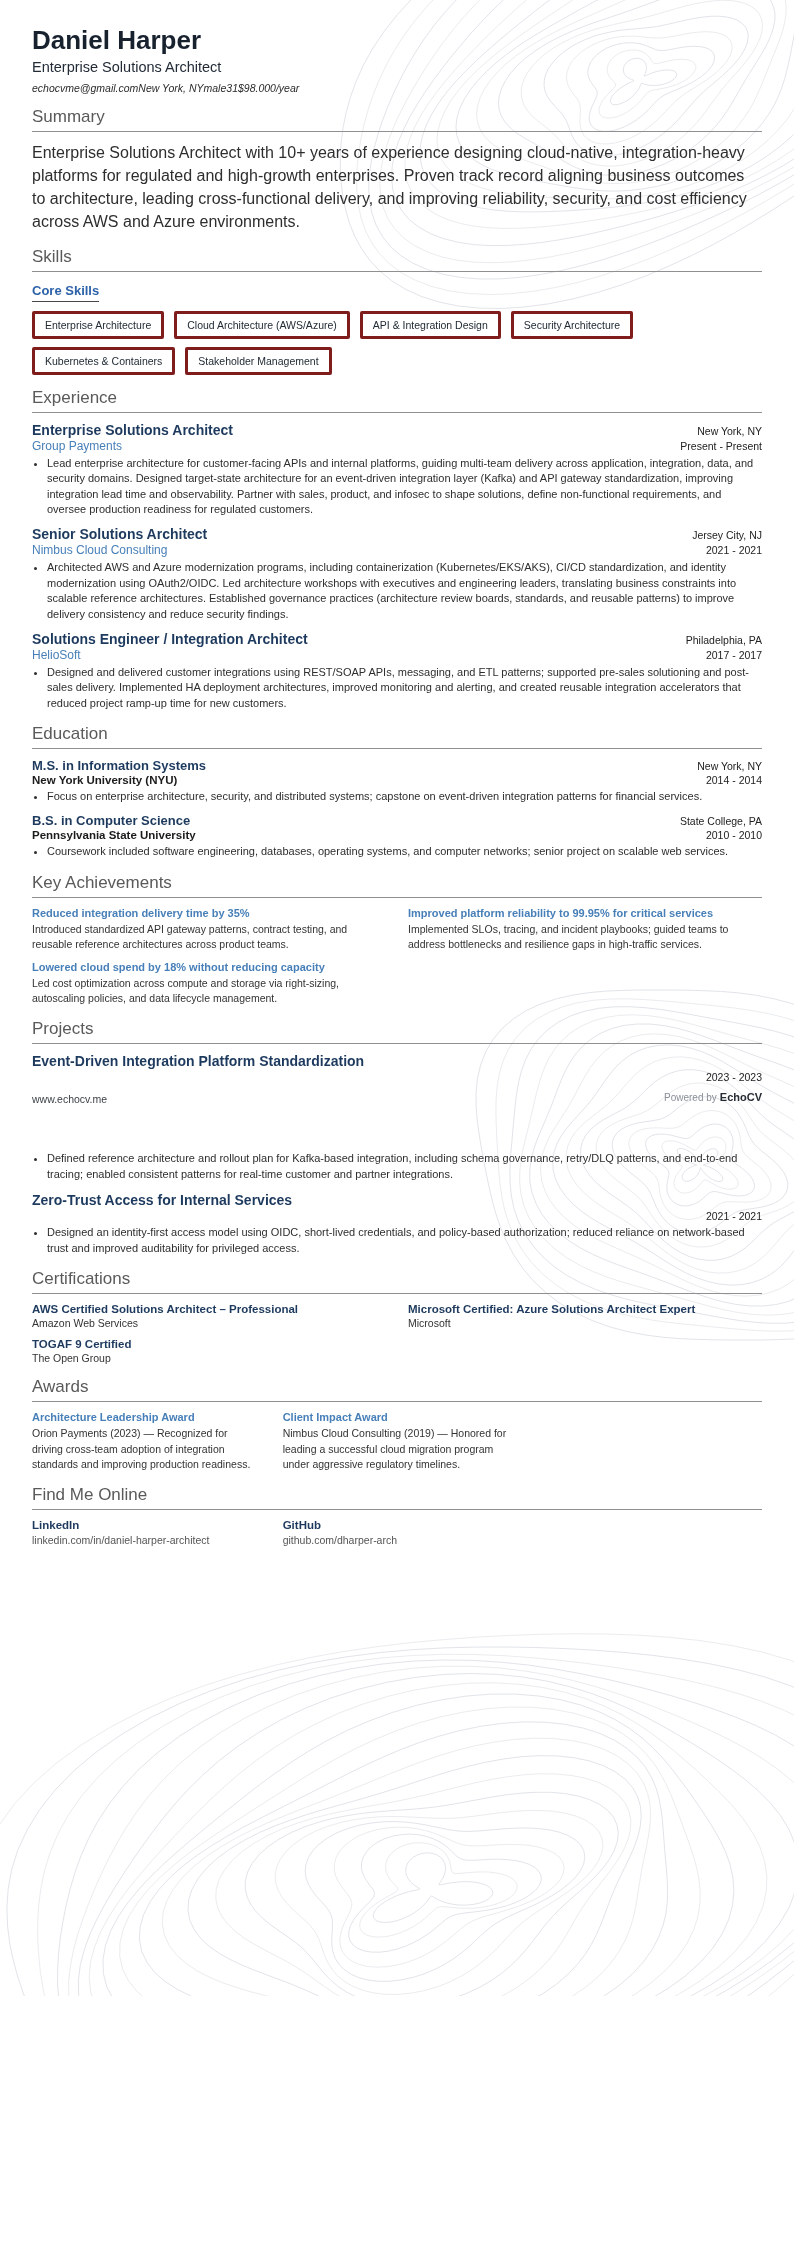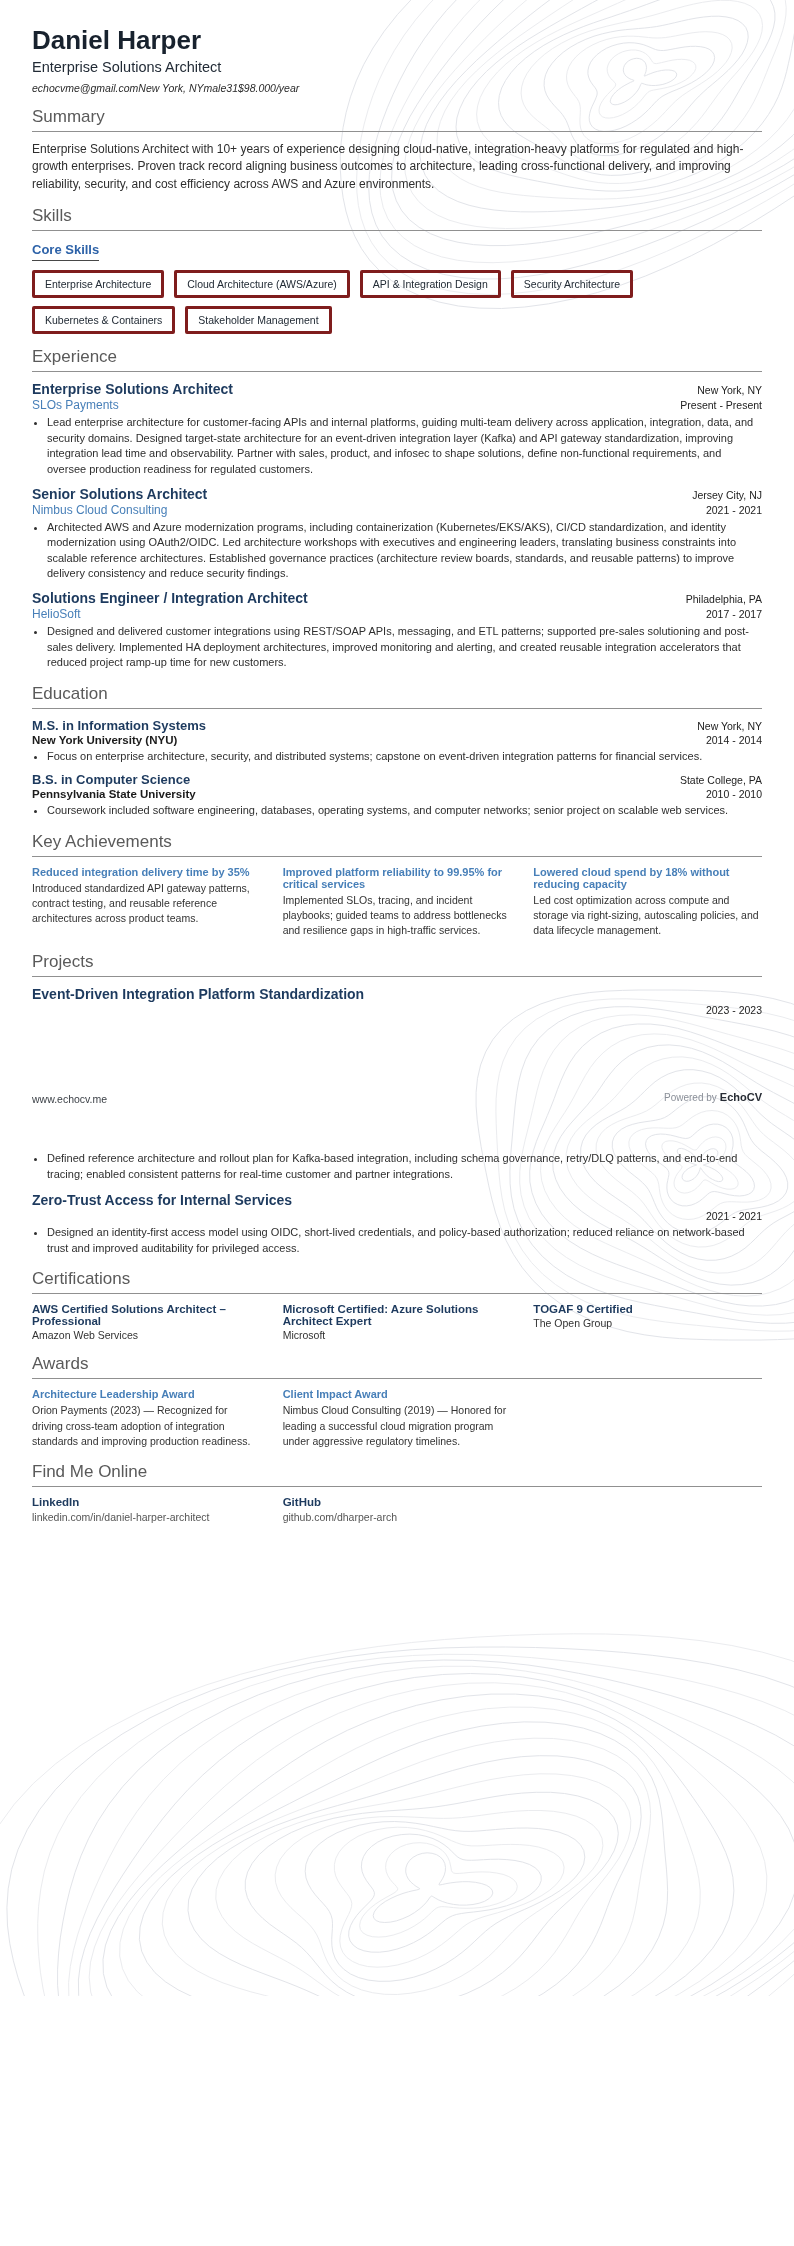--- a/index.html
+++ b/index.html
@@ -14,40 +14,40 @@
   
   .name { font-size: 26px; font-weight: bold; color: #18222e; line-height: 1.15; }
   .person-title { font-size: 14.5px; color: #222b36; margin-top: 3px; }
   .contact { display: flex; font-size: 10.5px; color: #2b2b2b; margin-top: 7px; font-style: italic; }
 
   
   .sec { margin-top: 13px; }
   .sec-label { font-size: 17px; color: #5a5a5a; }
   .sec-rule { border: 0; border-top: 1px solid #909090; margin: 4px 0 9px; }
 
-  .body-text { font-size: 12px; line-height: 1.45; color: #2e2e2e; }
+  .body-text { font-size: 16px; line-height: 1.45; color: #2e2e2e; }
 
   
   .group-title { display: inline-block; font-size: 13px; font-weight: bold; color: #2d62a8; padding-bottom: 3px; border-bottom: 1px solid #474747; }
   .tags { display: flex; flex-wrap: wrap; gap: 8px 10px; margin-top: 9px; }
   .tag { border: 3px solid #7f1d1d; border-radius: 2px; padding: 5px 10px; font-size: 10.5px; color: #222b35; white-space: nowrap; }
 
   
   .entry { margin-bottom: 8px; }
   .entry-row { display: flex; justify-content: space-between; align-items: baseline; gap: 12px; }
   .entry-title { font-size: 14px; font-weight: bold; color: #1d3a5e; }
   .company { font-size: 12px; color: #477fb8; margin-top: 1px; }
   .degree { font-size: 13px; font-weight: bold; color: #1d3a5e; }
   .school { font-size: 11.5px; font-weight: bold; color: #1b1b1b; margin-top: 1px; }
   .meta { font-size: 10.5px; color: #222; white-space: nowrap; }
   .bullets { margin: 3px 0 0; padding-left: 15px; }
   .bullets li { font-size: 11px; line-height: 1.42; color: #2e2e2e; }
 
   
-  .grid2 { display: grid; grid-template-columns: 1fr 1fr 1fr; column-gap: 22px; row-gap: 9px; }
+  .grid2 { display: grid; grid-template-columns: 1fr 1fr; column-gap: 22px; row-gap: 9px; }
   .grid3 { display: grid; grid-template-columns: 1fr 1fr 1fr; column-gap: 22px; row-gap: 9px; }
 
   .ach-title, .award-title { font-size: 11px; font-weight: bold; color: #477fb8; margin-bottom: 3px; }
   .small-body { font-size: 10.5px; line-height: 1.45; color: #333; }
 
   
   .proj-title { font-size: 14px; font-weight: bold; color: #1d3a5e; }
   .proj-date { text-align: right; font-size: 10.5px; color: #222; margin-top: 2px; }
   .proj-cont { margin-top: 2px; }
   .proj-block { margin-top: 10px; }
@@ -161,21 +161,21 @@
     <section class="sec">
       <div class="sec-label">Experience</div>
       <hr class="sec-rule">
 
       <div class="entry">
         <div class="entry-row">
           <div class="entry-title">Enterprise Solutions Architect</div>
           <div class="meta">New York, NY</div>
         </div>
         <div class="entry-row">
-          <div class="company">SLOs Payments</div>
+          <div class="company">Group Payments</div>
           <div class="meta">Present - Present</div>
         </div>
         <ul class="bullets">
           <li>Lead enterprise architecture for customer-facing APIs and internal platforms, guiding multi-team delivery across application, integration, data, and security domains. Designed target-state architecture for an event-driven integration layer (Kafka) and API gateway standardization, improving integration lead time and observability. Partner with sales, product, and infosec to shape solutions, define non-functional requirements, and oversee production readiness for regulated customers.</li>
         </ul>
       </div>
 
       <div class="entry">
         <div class="entry-row">
           <div class="entry-title">Senior Solutions Architect</div>

